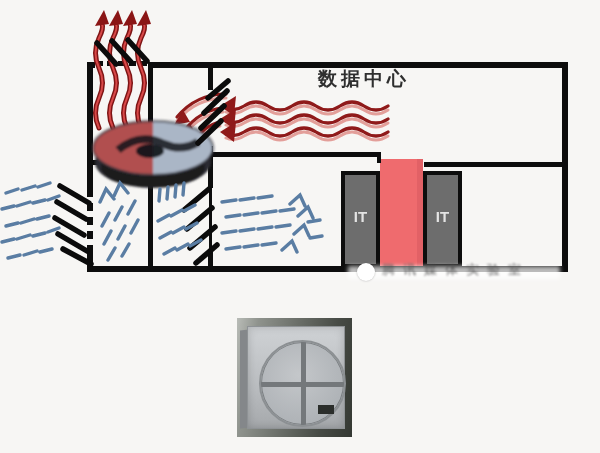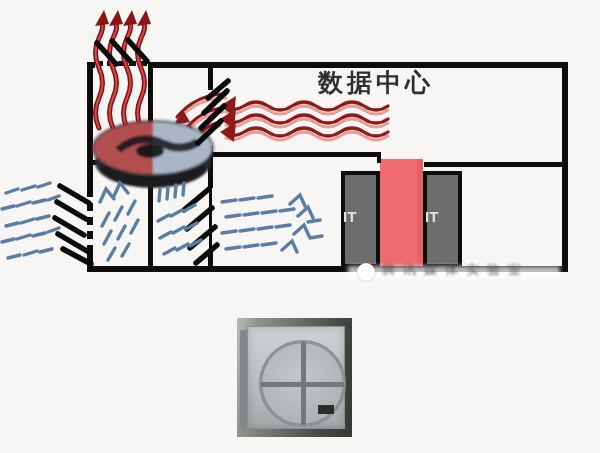--- a/index.html
+++ b/index.html
@@ -5,23 +5,23 @@
   :root{
     --wall:#0d0d0d; --hot-air-dark:#8f1a1a; --hot-air-light:#df8a84;
     --hot-column:#ef6b6e; --cold-air:#5a7da3; --rack-fill:#6d6d6d;
     --rack-label:#e4e4e4; --background:#f7f6f4;
   }
   html,body{margin:0;padding:0;}
   body{font-family:"Liberation Sans","DejaVu Sans",sans-serif;}
   .stage{position:relative;width:600px;height:453px;background:var(--background);overflow:hidden;}
   .stage svg{position:absolute;left:0;top:0;}
   .abs{position:absolute;}
-  .room-label{left:318px;top:66px;width:170px;font-size:25px;font-weight:bold;
+  .room-label{left:318px;top:66px;width:170px;font-size:19px;font-weight:bold;
     color:#2f2f2f;letter-spacing:4px;white-space:nowrap;}
-  .it-label{width:35px;font-size:15px;font-weight:bold;color:var(--rack-label);}
+  .it-label{width:35px;text-align:center;font-size:15px;font-weight:bold;color:var(--rack-label);}
   .it-left{left:343px;top:208px;}
   .it-right{left:425px;top:208px;}
   .wm-smudge{left:348px;top:266px;width:212px;height:13px;background:rgba(255,255,255,.72);
     filter:blur(2px);}
   .wm-logo{left:357px;top:263px;width:18px;height:18px;border-radius:50%;background:#fff;
     box-shadow:0 0 2px rgba(0,0,0,.3);}
   .wm-text{left:382px;top:261px;width:180px;font-size:13px;letter-spacing:8px;
     color:rgba(75,75,75,.8);filter:blur(1.1px);white-space:nowrap;}
   
   .photo{left:237px;top:318px;width:115px;height:119px;overflow:hidden;

